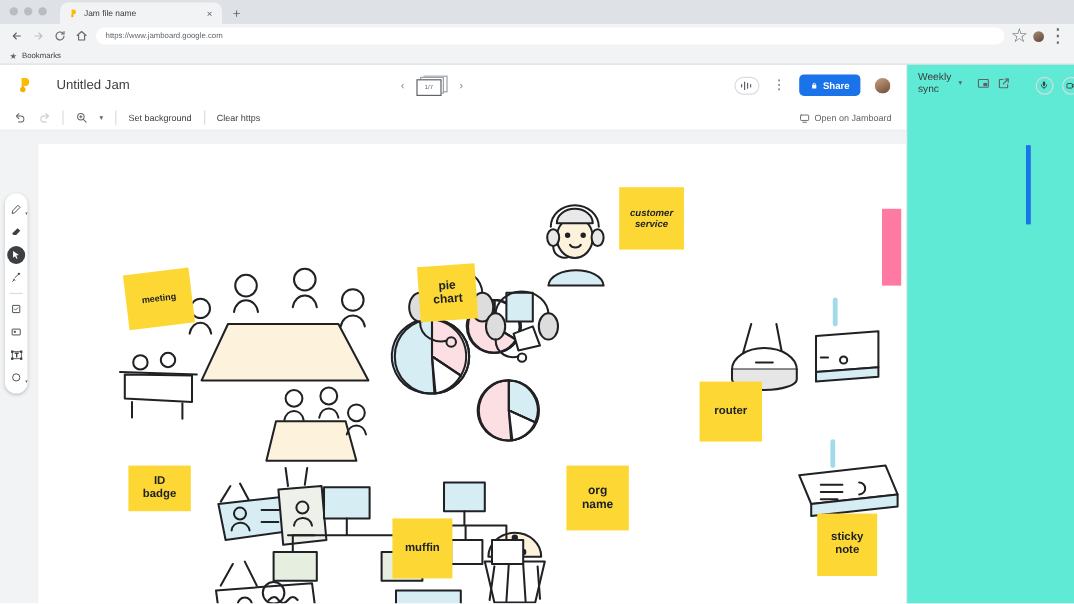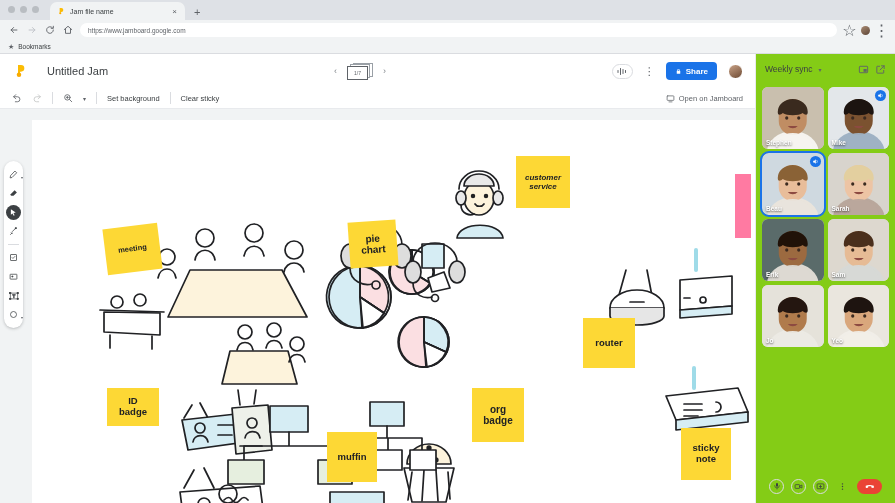--- a/index.html
+++ b/index.html
@@ -94,22 +94,22 @@
   .note { position: absolute; background: #fdd835; display: flex; align-items: center;
           justify-content: center; text-align: center; font-size: 8.5px; font-weight: bold;
           color: #202124; line-height: 1.15; padding: 2px; }
   .note.pink { background: #ff7aa2; }
   .note.rot-a { transform: rotate(-7deg); }
   .note.rot-b { transform: rotate(-4deg); }
   .board-title { position: absolute; font-family: "DejaVu Sans", sans-serif; font-size: 23px;
                  letter-spacing: 1px; color: #202124; white-space: nowrap; }
 
   
-  .meet { width: 140px; flex: 0 0 140px; background: #84cc16; border-left: 1px solid #e8eaed;
-          display: flex; flex-direction: column; }
+  .meet { width: 140px; flex: 0 0 140px; background: #5eead4; border-left: 1px solid #e8eaed;
+          display: flex; flex-direction: row; }
   .meet-head { height: 30px; display: flex; align-items: center; padding: 0 9px; gap: 6px; }
   .meet-title { font-size: 8.5px; color: #3c4043; }
   .meet-caret { font-size: 6px; color: #5f6368; }
   .meet-head-spacer { flex: 1; }
   .meet-hico { color: #5f6368; display: flex; align-items: center; justify-content: center; }
   .tiles { flex: 1; padding: 3px 6px; display: grid; grid-template-columns: 1fr 1fr;
            gap: 4px; align-content: start; overflow: hidden; }
   .tile { position: relative; height: 62px; border-radius: 6px; overflow: hidden; background: #dadce0; }
   .tile.speaking { outline: 2px solid #1a73e8; outline-offset: 0px; border-radius: 7px; }
   .tile-name { position: absolute; left: 4px; bottom: 3px; font-size: 6.5px; color: #fff;
@@ -250,21 +250,21 @@
         <span class="tb-ico">
           <svg width="10" height="10" viewBox="0 0 24 24" fill="none" stroke="#5f6368" stroke-width="2" stroke-linecap="round">
               <circle cx="10.5" cy="10.5" r="6.5"></circle>
               <path d="M15.5 15.5L21 21M8 10.5h5M10.5 8v5"></path>
             </svg>
         </span>
         <span class="tb-ico" style="font-size:6px">▾</span>
         <span class="tb-div"></span>
         <span class="tb-item">Set background</span>
         <span class="tb-div"></span>
-        <span class="tb-item">Clear sticky</span>
+        <span class="tb-item">Clear https</span>
         <span class="tb-spacer"></span>
         <span class="open-jb">
           <span>
             <svg width="9" height="9" viewBox="0 0 24 24" fill="none" stroke="#5f6368" stroke-width="2" stroke-linecap="round" stroke-linejoin="round">
                 <rect x="3" y="5" width="18" height="12" rx="1.5"></rect>
                 <path d="M8 21h8"></path>
               </svg>
           </span>
           <span>Open on Jamboard</span>
         </span>
@@ -472,21 +472,21 @@
             <div id="notes-host">
                 <div class="note rot-a" style="left: 73px; top: 106px; width: 55px; height: 46px; font-size: 7.5px; white-space: pre-line;">meeting</div>
                 <div class="note rot-b" style="left: 317px; top: 101px; width: 48px; height: 46px; font-size: 10px; white-space: pre-line;">pie
 chart</div>
                 <div class="note " style="left: 484px; top: 36px; width: 54px; height: 52px; font-size: 8px; white-space: pre-line; font-style: italic;">customer
 service</div>
                 <div class="note " style="left: 551px; top: 198px; width: 52px; height: 50px; font-size: 9.5px; white-space: pre-line;">router</div>
                 <div class="note " style="left: 75px; top: 268px; width: 52px; height: 38px; font-size: 9.5px; white-space: pre-line;">ID
 badge</div>
                 <div class="note " style="left: 440px; top: 268px; width: 52px; height: 54px; font-size: 10px; white-space: pre-line;">org
-badge</div>
+name</div>
                 <div class="note " style="left: 295px; top: 312px; width: 50px; height: 50px; font-size: 9.5px; white-space: pre-line;">muffin</div>
                 <div class="note " style="left: 649px; top: 308px; width: 50px; height: 52px; font-size: 9.5px; white-space: pre-line;">sticky
 note</div>
                 <div class="note pink " style="left: 703px; top: 54px; width: 16px; height: 64px; font-size: 8px; white-space: pre-line;"></div>
               </div>
           </div>
         </div>
       </div>
     </div>
 

